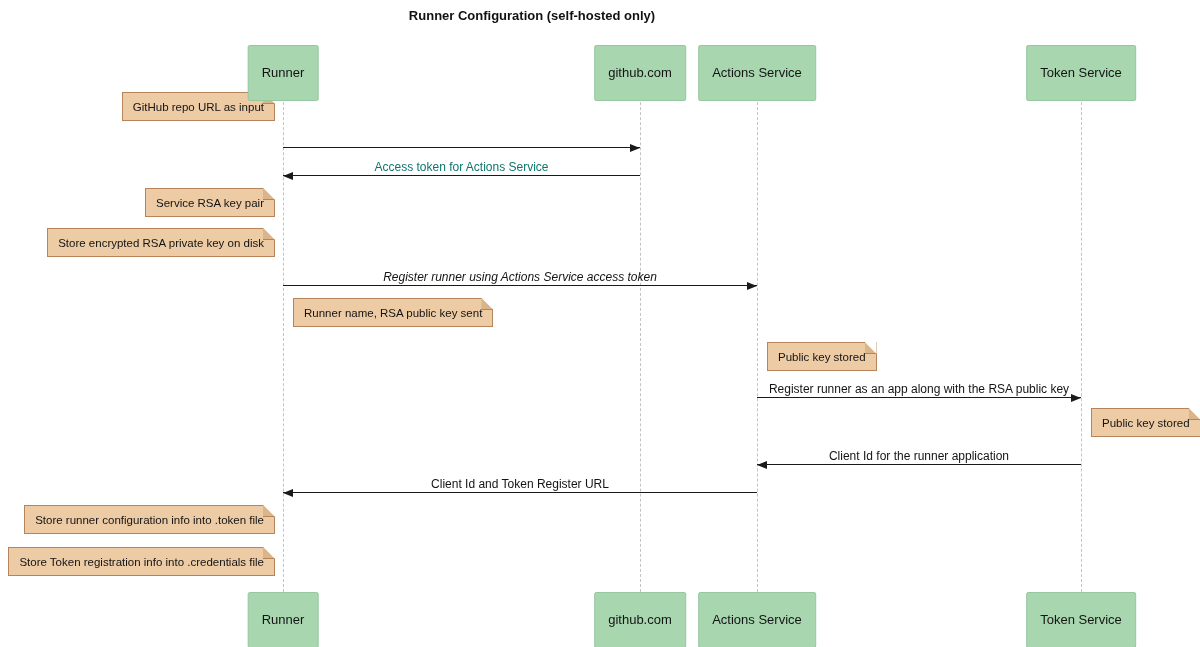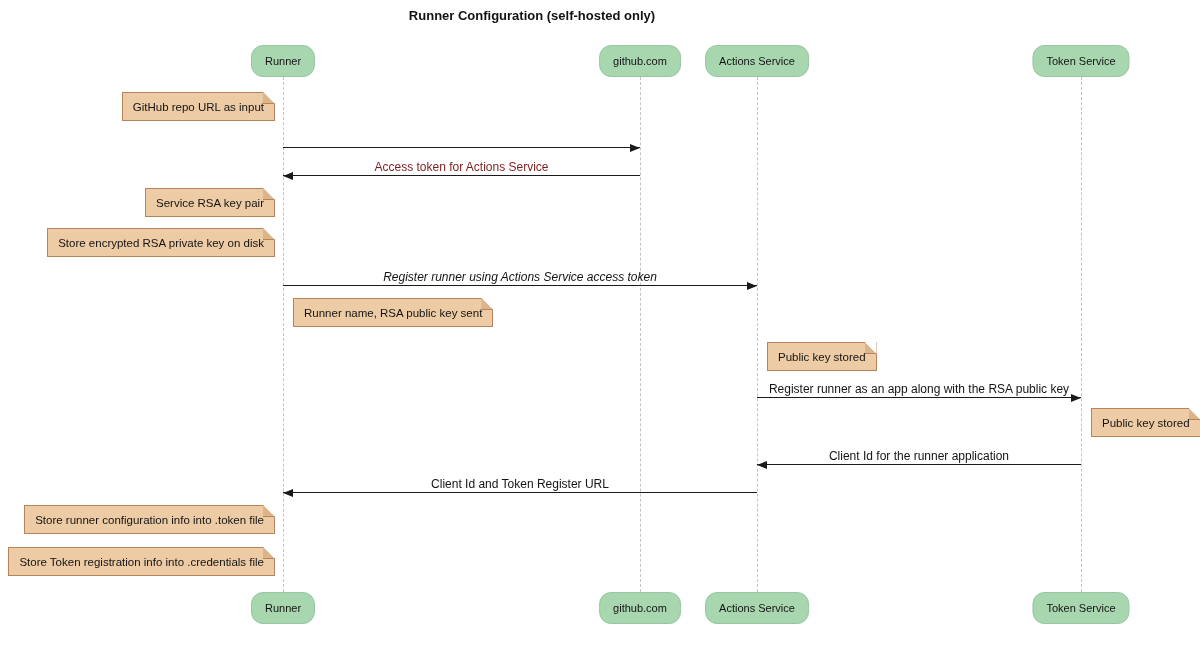--- a/index.html
+++ b/index.html
@@ -28,23 +28,23 @@
   .lifeline {
     position: absolute;
     width: 0;
     border-left: 1px dashed #c3c3c3;
   }
   .actor {
     position: absolute;
     transform: translateX(-50%);
     height: 30px;
     line-height: 30px;
-    padding: 0 13px;
-    border-radius: 12px;
-    font-size: 11px;
+    padding: 12px 13px;
+    border-radius: 2px;
+    font-size: 13px;
     color: #141414;
     white-space: nowrap;
   }
   .msg {
     position: absolute;
     height: 17px;
   }
   .msg-label {
     position: absolute;
     left: 0;
@@ -109,21 +109,21 @@
       <div class="lifeline" style="left: 640px; top: 77px; height: 515px; border-left-color: rgb(195, 195, 195);"></div>
       <div class="lifeline" style="left: 757px; top: 77px; height: 515px; border-left-color: rgb(195, 195, 195);"></div>
       <div class="lifeline" style="left: 1081px; top: 77px; height: 515px; border-left-color: rgb(195, 195, 195);"></div>
     </div>
   <div id="layer-messages">
       <div class="msg" style="left: 283px; top: 131px; width: 357px;">
         <div class="msg-line" style="border-top-color: rgb(26, 26, 26);"></div>
         <div class="arrowhead dir-right" style="border-left-color: rgb(26, 26, 26);"></div>
       </div>
       <div class="msg" style="left: 283px; top: 159px; width: 357px;">
-        <div class="msg-label" style="color: #7f1d1d;">Access token for Actions Service</div>
+        <div class="msg-label" style="color: #0f766e;">Access token for Actions Service</div>
         <div class="msg-line" style="border-top-color: rgb(26, 26, 26);"></div>
         <div class="arrowhead dir-left" style="border-right-color: rgb(26, 26, 26);"></div>
       </div>
       <div class="msg" style="left: 283px; top: 269px; width: 474px; font-style: italic;">
         <div class="msg-label" style="color: rgb(20, 20, 20);">Register runner using Actions Service access token</div>
         <div class="msg-line" style="border-top-color: rgb(26, 26, 26);"></div>
         <div class="arrowhead dir-right" style="border-left-color: rgb(26, 26, 26);"></div>
       </div>
       <div class="msg" style="left: 757px; top: 381px; width: 324px;">
         <div class="msg-label" style="color: rgb(20, 20, 20);">Register runner as an app along with the RSA public key</div>

